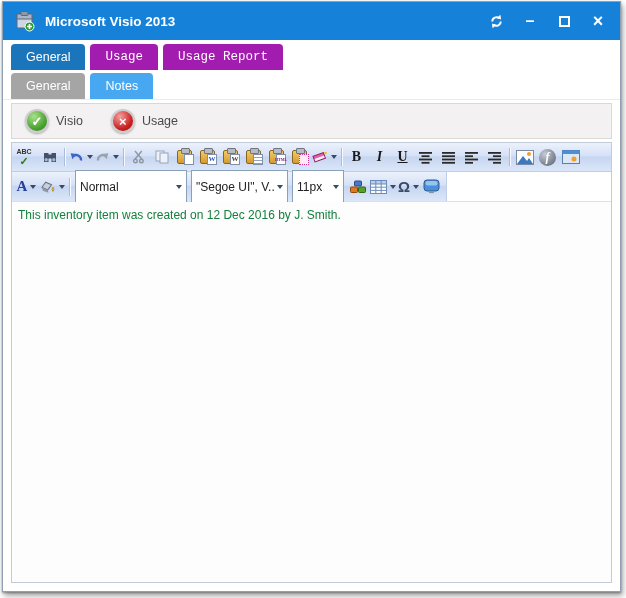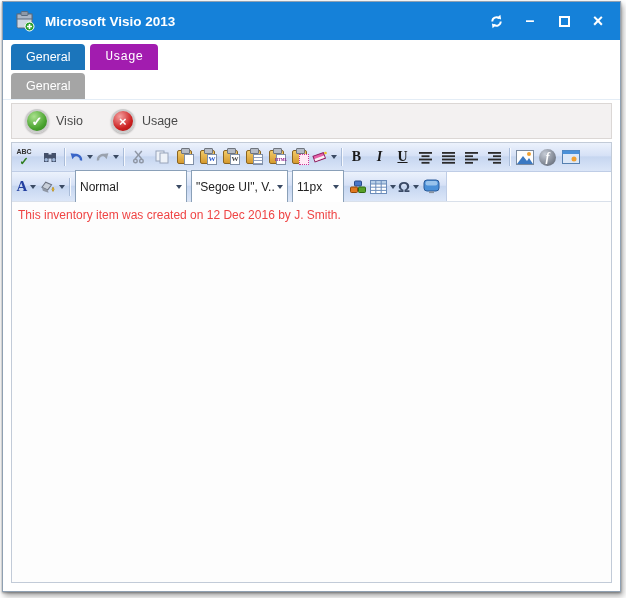--- a/index.html
+++ b/index.html
@@ -105,21 +105,21 @@
   }
   .combo {
     height:21px; background:#fff; border:1px solid #8aa0b8; margin:0 2px; padding:16px 4px;
     display:flex; align-items:center; font-size:12px; color:#222; flex:none; cursor:default;
   }
   .combo .val { overflow:hidden; white-space:nowrap; flex:1; }
   .fontcolor { font-family:"Liberation Serif", serif; font-weight:bold; font-size:15px;
                color:#2440a0; line-height:1; }
   .omega { font-weight:bold; font-size:15px; color:#3a4a66; line-height:1; }
   
-  .canvas { flex:1; background:#fdfdfd; padding:5px 6px; font-size:12px; color:#ef4444;
+  .canvas { flex:1; background:#fdfdfd; padding:5px 6px; font-size:12px; color:#15803d;
             line-height:1.35; overflow:hidden; }
 </style>
 </head>
 <body>
 
 <div class="window">
 
   <div class="titlebar">
     <svg class="app-icon" viewBox="0 0 20 22">
       <rect x="2" y="4" width="15" height="14" rx="1.5" fill="#cdd6e2" stroke="#5a6b7e"></rect>
@@ -142,24 +142,26 @@
       <div class="win-btn max">
           <span></span>
         </div>
       <div class="win-btn close">×</div>
     </div>
   </div>
 
   <div class="tabs">
     <div class="tab active1">General</div>
     <div class="tab inactive1">Usage</div>
+    <div class="tab inactive1">Usage Report</div>
   </div>
 
   <div class="subtabs">
     <div class="tab inactive2">General</div>
+    <div class="tab active2">Notes</div>
   </div>
 
   <div class="cmdbar">
     <div class="cmd">
       <span class="circle green">✓</span>
       <span>Visio</span>
     </div>
     <div class="cmd">
       <span class="circle red">×</span>
       <span>Usage</span>

